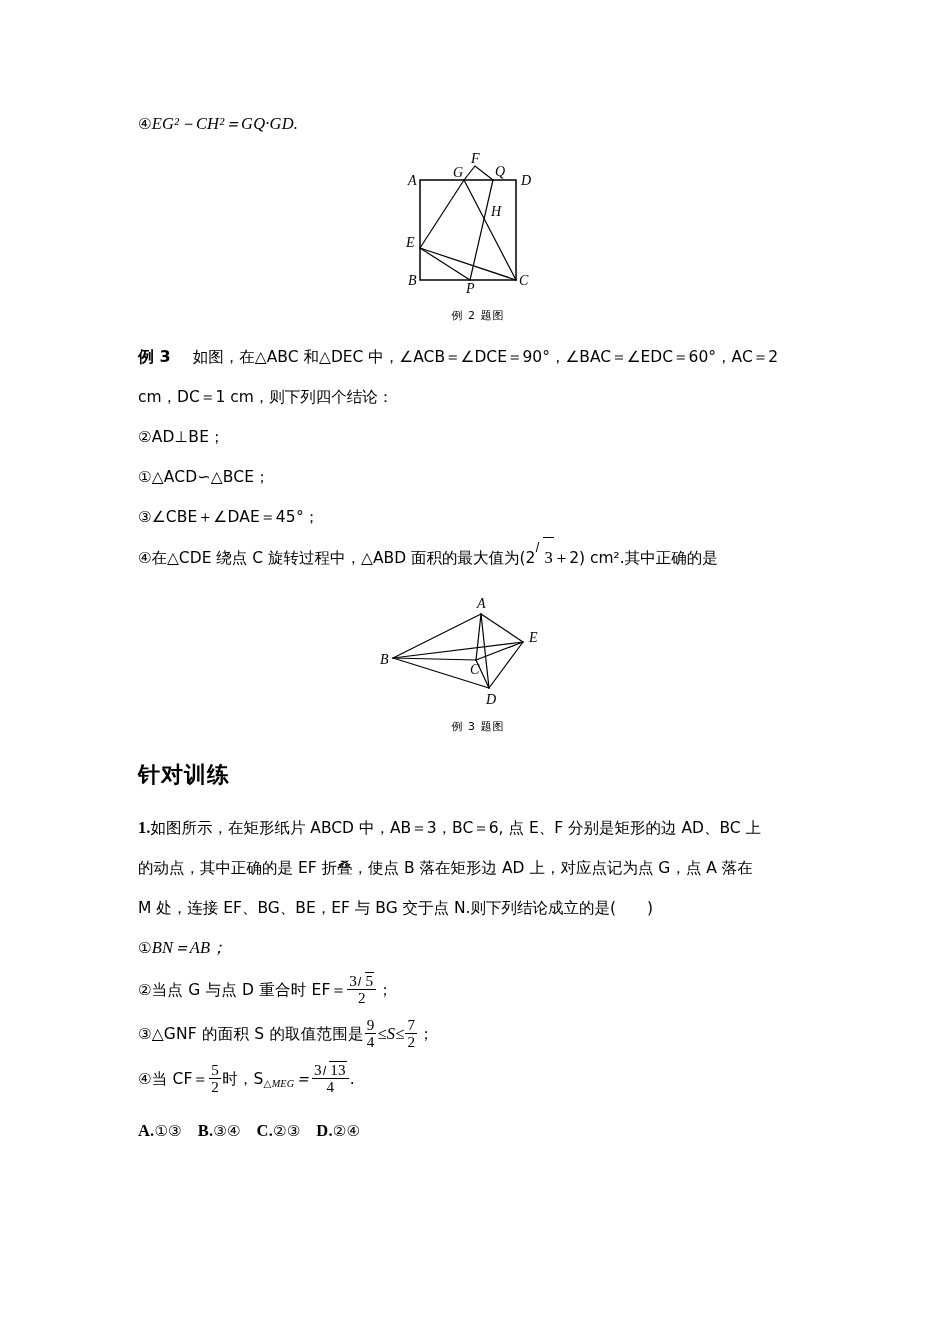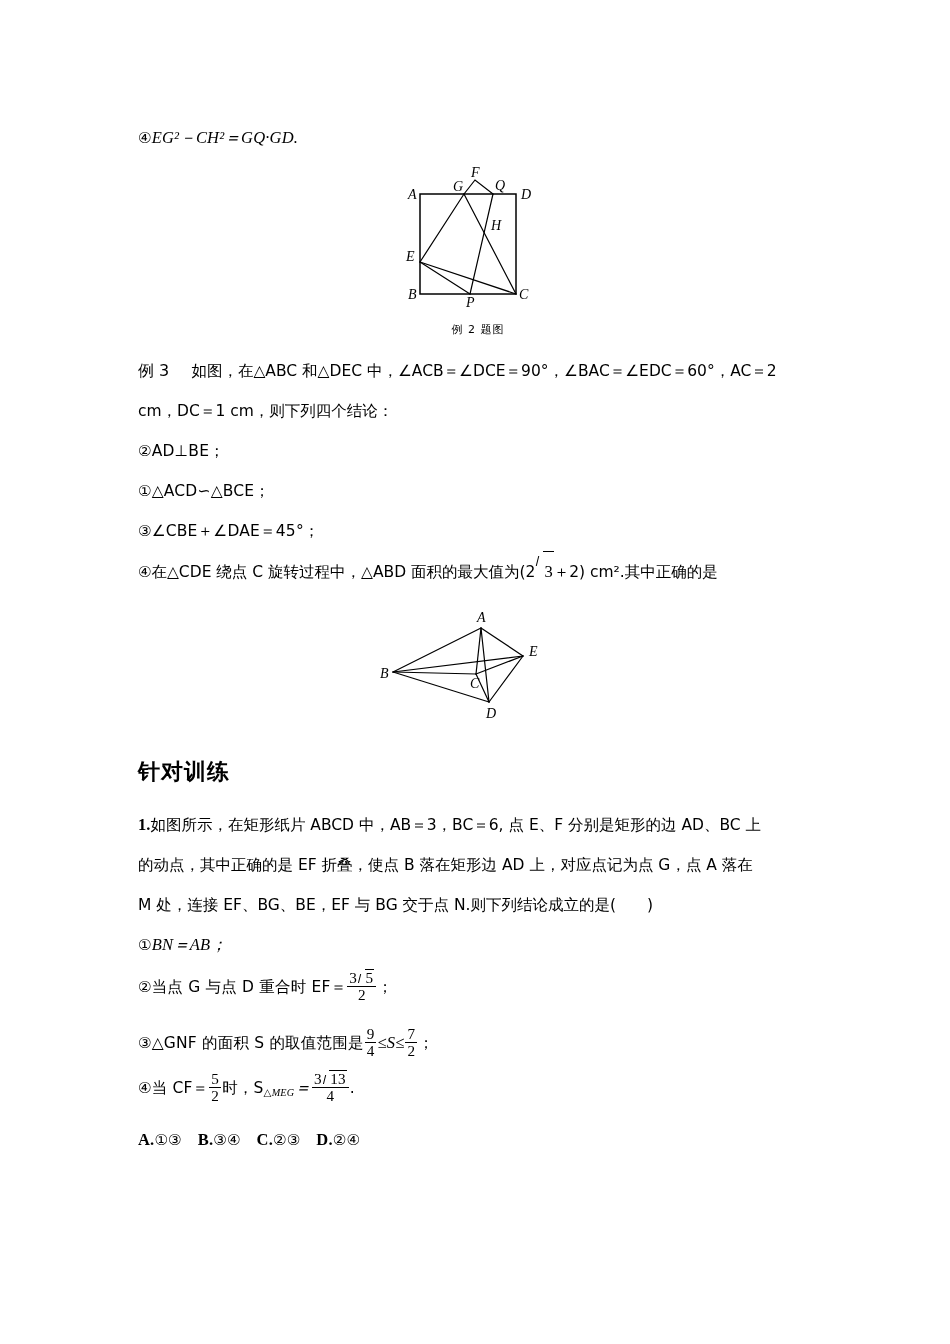--- a/index.html
+++ b/index.html
@@ -10,21 +10,21 @@
   body {
     width: 950px;
     height: 1344px;
     font-family: "Liberation Serif", "DejaVu Serif", serif;
     color: #000000;
     position: relative;
     overflow: hidden;
   }
   .page {
     position: absolute;
-    left: 0; top: 18px;
+    left: 0; top: 4px;
     width: 950px; height: 1176px;
   }
   .content {
     position: absolute;
     left: 138px;
     top: 100px;
     width: 680px;
   }
   .line {
     font-size: 16.5px;
@@ -55,21 +55,21 @@
   .blank-sm {
     display: inline-block;
     border-bottom: 1px solid #000;
     width: 68px;
     height: 1px;
     vertical-align: 2px;
     margin: 0 1px;
   }
   .ex-label {
     font-family: "DejaVu Sans", "Liberation Sans", sans-serif;
-    font-weight: normal;
+    font-weight: bold;
     font-size: 16px;
   }
   .num-label {
     font-family: "Liberation Serif", serif;
     font-weight: bold;
     font-size: 16.5px;
   }
   .sect-title {
     font-family: "DejaVu Sans", "Liberation Sans", sans-serif;
     font-weight: bold;
@@ -215,41 +215,42 @@
           <path d="M 116 100 L 150 54"></path>
 
           <path d="M 103 72 L 150 54"></path>
         </g>
         <text x="104" y="20">A</text>
         <text x="7" y="76">B</text>
         <text x="97" y="86">C</text>
         <text x="113" y="116">D</text>
         <text x="156" y="54">E</text>
       </svg>
+      <div class="fig-cap">例 3 题图</div>
     </div>
 
     <div class="sect-title" style="margin-top:26px;margin-bottom:18px;">针对训练</div>
 
     <div class="para">
       <span class="num-label">1.</span><span class="cn">如图所示，在矩形纸片 ABCD 中，AB＝3，BC＝6, 点 E、F 分别是矩形的边 AD、BC 上</span>
       <div style="height:0;"></div>
       <span class="cn">的动点，其中正确的是 EF 折叠，使点 B 落在矩形边 AD 上，对应点记为点 G，点 A 落在</span>
       <div style="height:0;"></div>
       <span class="cn">M 处，连接 EF、BG、BE，EF 与 BG 交于点 N.则下列结论成立的是(　　)</span>
     </div>
 
     <div class="line">
       <span class="circnum">①</span><span class="it">BN＝AB；</span>
     </div>
 
     <div class="line" style="line-height:44px;">
       <span class="circnum">②</span><span class="cn">当点 G 与点 D 重合时 EF＝</span><span class="frac"><span class="nu"><span>3</span><span class="sqrt"><span class="rad">5</span></span></span><span class="de">2</span></span><span class="cn">；</span>
     </div>
 
-    <div class="line" style="line-height:44px;margin-top:12px;">
+    <div class="line" style="line-height:44px;">
       <span class="circnum">③</span><span class="cn">△GNF 的面积 S 的取值范围是</span><span class="frac"><span class="nu">9</span><span class="de">4</span></span><span class="it">≤S≤</span><span class="frac"><span class="nu">7</span><span class="de">2</span></span><span class="cn">；</span>
     </div>
 
     <div class="line" style="line-height:46px;">
       <span class="circnum">④</span><span class="cn">当 CF＝</span><span class="frac"><span class="nu">5</span><span class="de">2</span></span><span class="cn">时，S</span><sub class="sm">△MEG</sub><span class="it">＝</span><span class="frac"><span class="nu"><span>3</span><span class="sqrt"><span class="rad">13</span></span></span><span class="de">4</span></span><span class="cn">.</span>
     </div>
 
     <div class="line" style="margin-top:4px;">
       <span class="num-label">A.</span><span class="circnum">①③</span><span style="display:inline-block;width:16px;"></span><span class="num-label">B.</span><span class="circnum">③④</span><span style="display:inline-block;width:16px;"></span><span class="num-label">C.</span><span class="circnum">②③</span><span style="display:inline-block;width:16px;"></span><span class="num-label">D.</span><span class="circnum">②④</span>
     </div>

